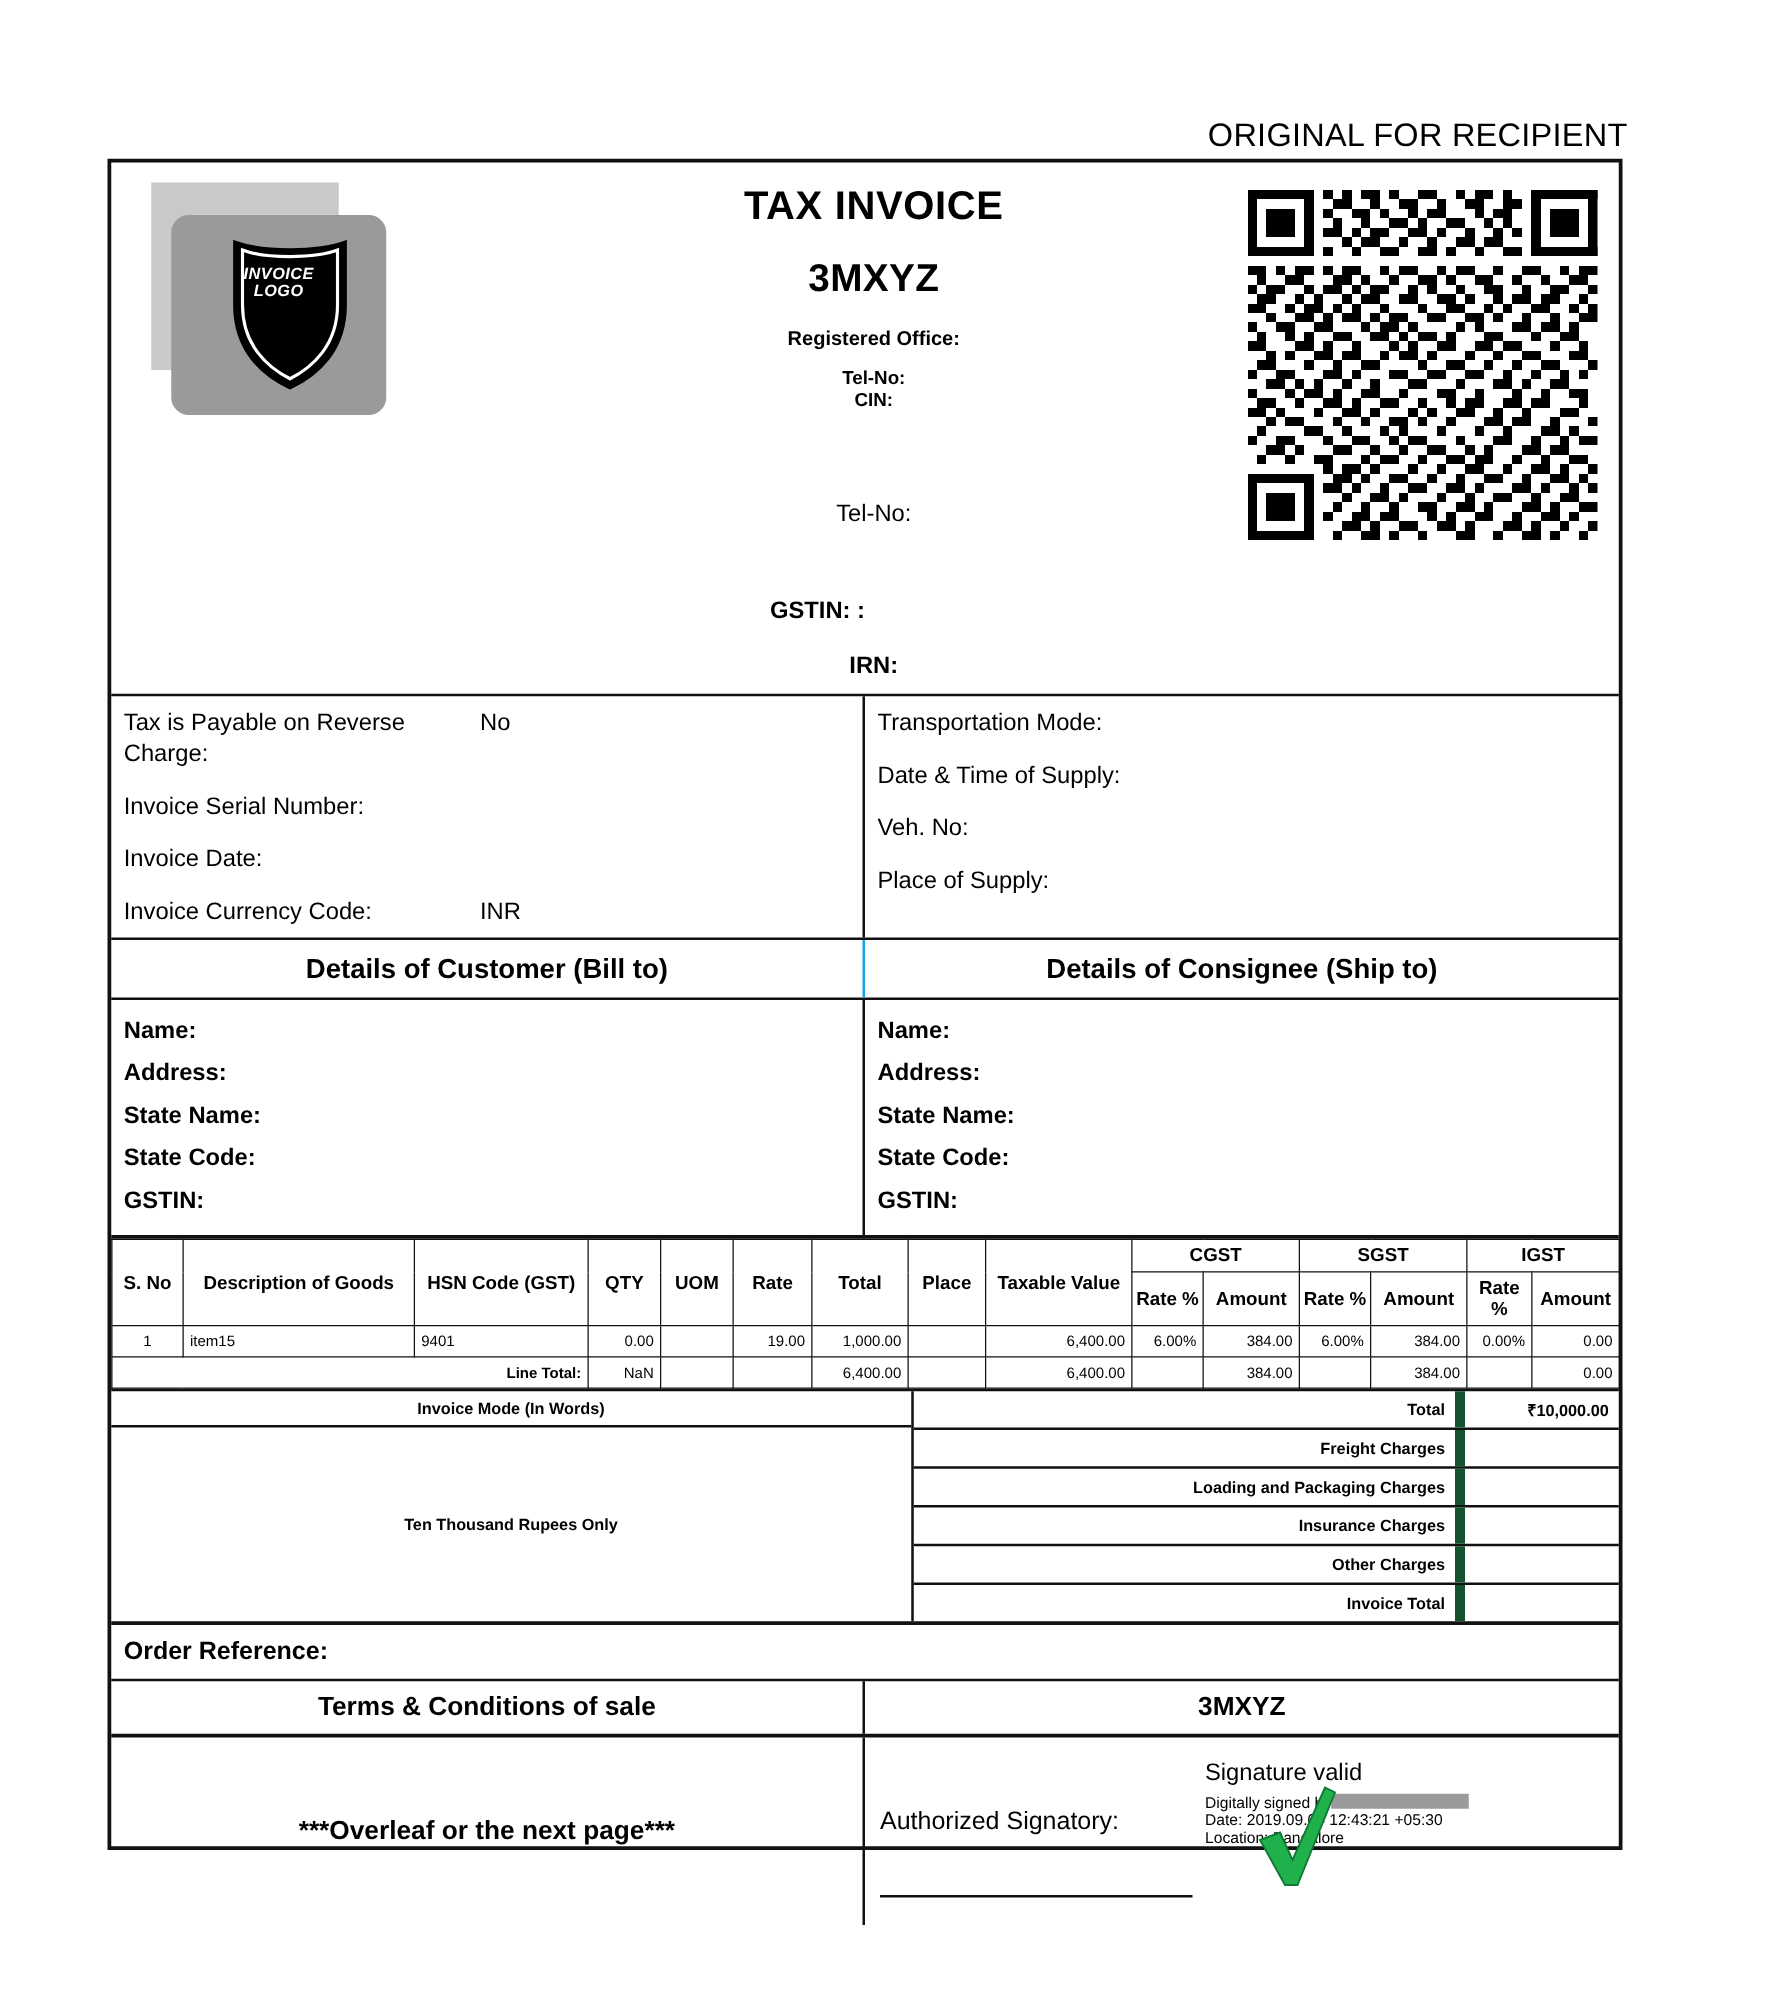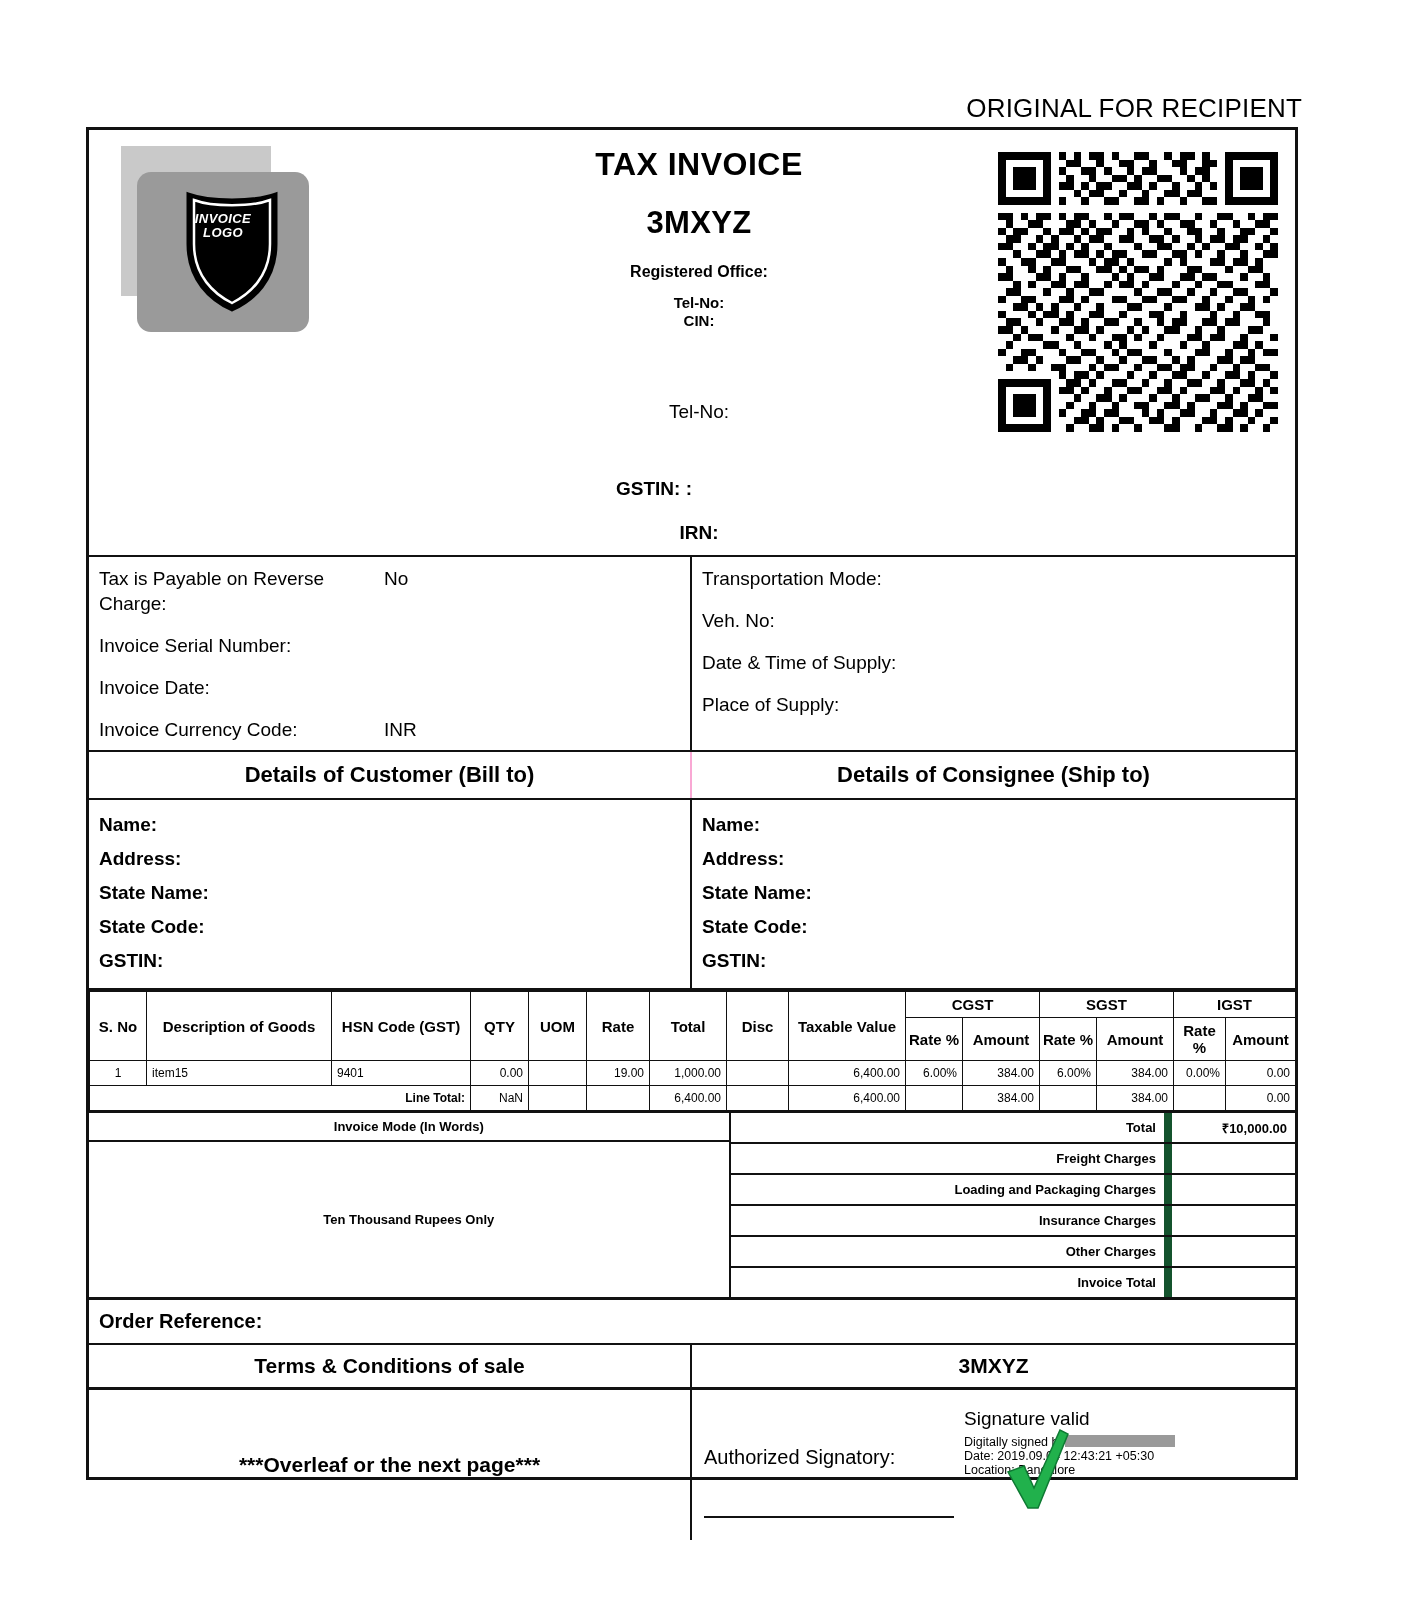--- a/index.html
+++ b/index.html
@@ -179,21 +179,21 @@
   
   .sec-row { display: flex; border-bottom: 2px solid #111; }
   .sec-cell {
     width: 50%;
     box-sizing: border-box;
     text-align: center;
     font-size: 22px;
     font-weight: bold;
     padding: 10px 0 10px 0;
   }
-  .sec-cell.left { border-right: 2px solid #f9a8d4; }
+  .sec-cell.left { border-right: 2px solid #0ea5e9; }
 
   
   .party-row { display: flex; border-bottom: 3px solid #111; }
   .party-col {
     width: 50%;
     box-sizing: border-box;
     padding: 8px 0 10px 10px;
   }
   .party-col.left { border-right: 2px solid #111; }
   .party-line {
@@ -804,25 +804,25 @@
           <span class="meta-label">Invoice Currency Code:</span>
           <span class="meta-value">INR</span>
         </div>
       </div>
       <div class="meta-col">
         <div class="meta-line">
           <span class="meta-label">Transportation Mode:</span>
           <span class="meta-value"></span>
         </div>
         <div class="meta-line">
+          <span class="meta-label">Date &amp; Time of Supply:</span>
+          <span class="meta-value"></span>
+        </div>
+        <div class="meta-line">
           <span class="meta-label">Veh. No:</span>
-          <span class="meta-value"></span>
-        </div>
-        <div class="meta-line">
-          <span class="meta-label">Date &amp; Time of Supply:</span>
           <span class="meta-value"></span>
         </div>
         <div class="meta-line">
           <span class="meta-label">Place of Supply:</span>
           <span class="meta-value"></span>
         </div>
       </div>
     </div>
 
     <div class="sec-row">
@@ -867,21 +867,21 @@
       </colgroup>
       <thead>
         <tr>
           <th rowspan="2">S. No</th>
           <th rowspan="2">Description of Goods</th>
           <th rowspan="2">HSN Code (GST)</th>
           <th rowspan="2">QTY</th>
           <th rowspan="2">UOM</th>
           <th rowspan="2">Rate</th>
           <th rowspan="2">Total</th>
-          <th rowspan="2">Disc</th>
+          <th rowspan="2">Place</th>
           <th rowspan="2">Taxable Value</th>
           <th colspan="2">CGST</th>
           <th colspan="2">SGST</th>
           <th colspan="2">IGST</th>
         </tr>
         <tr>
           <th class="small-head">Rate %</th>
           <th class="small-head">Amount</th>
           <th class="small-head">Rate %</th>
           <th class="small-head">Amount</th>

